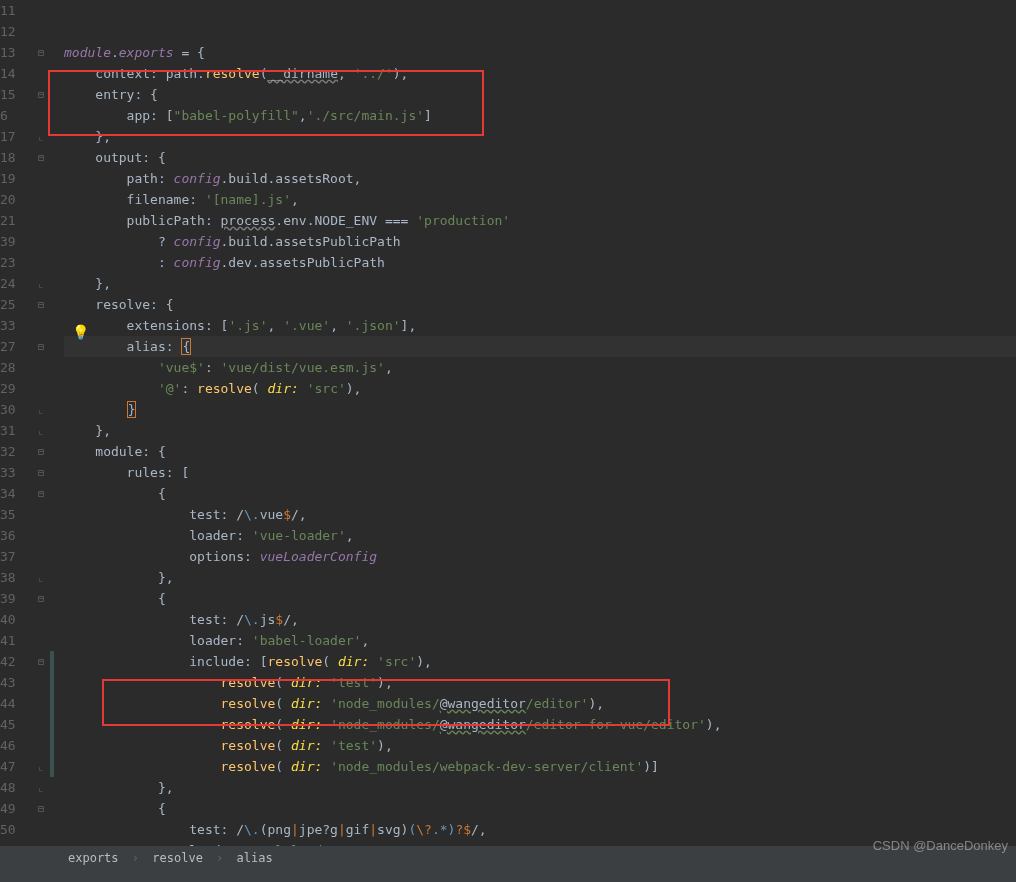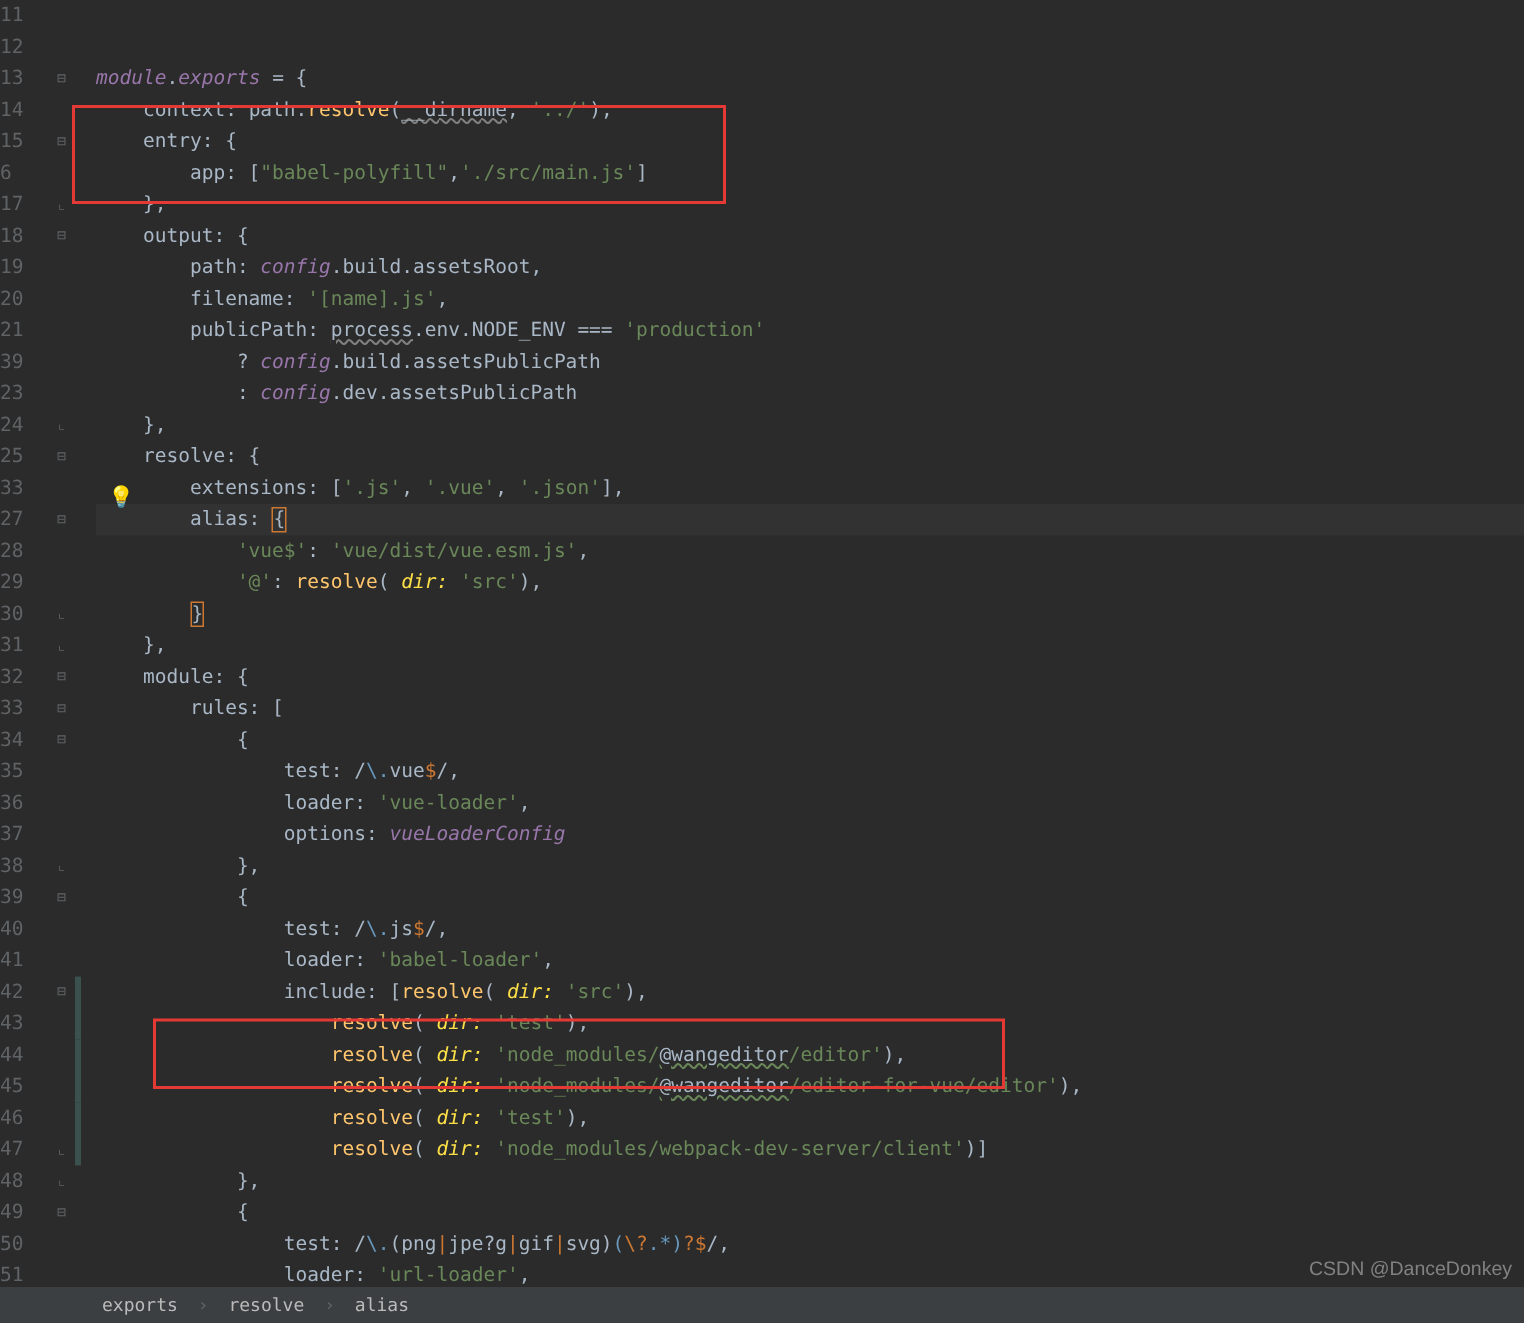--- a/index.html
+++ b/index.html
@@ -22,21 +22,21 @@
 .regex{color:#a9b7c6}
 .rxg{color:#6897bb}
 .doll{color:#cc7832}
 .op{color:#a9b7c6}
 .ul{text-decoration:underline wavy #808080}
 .ul2{text-decoration:underline wavy #6a8759}
 .warn{border:1px solid #cc7832}
 .box1{position:absolute;left:48px;top:70px;width:432px;height:62px;border:2px solid #e53935;pointer-events:none}
 .box2{position:absolute;left:102px;top:679px;width:564px;height:43px;border:2px solid #e53935;pointer-events:none}
 .bulb{position:absolute;left:72px;top:322px;font-size:14px;color:#e8ba4e}
-.breadcrumb{position:absolute;left:0;bottom:0;right:0;height:24px;background:#3c3f41;color:#bbbbbb;font-size:12px;line-height:24px;padding-left:68px}
+.breadcrumb{position:absolute;left:0;bottom:0;right:0;height:36px;background:#3c3f41;color:#bbbbbb;font-size:12px;line-height:24px;padding-left:68px}
 .breadcrumb .sep{color:#606366;margin:0 6px}
 .watermark{position:absolute;right:8px;bottom:26px;color:rgba(200,200,200,0.55);font-size:13px;font-family:Arial,sans-serif}
 </style>
 </head>
 <body>
 
 <div class="editor">
   <div class="gutter" id="gutter">
       <div>11</div>
       <div>12</div>

